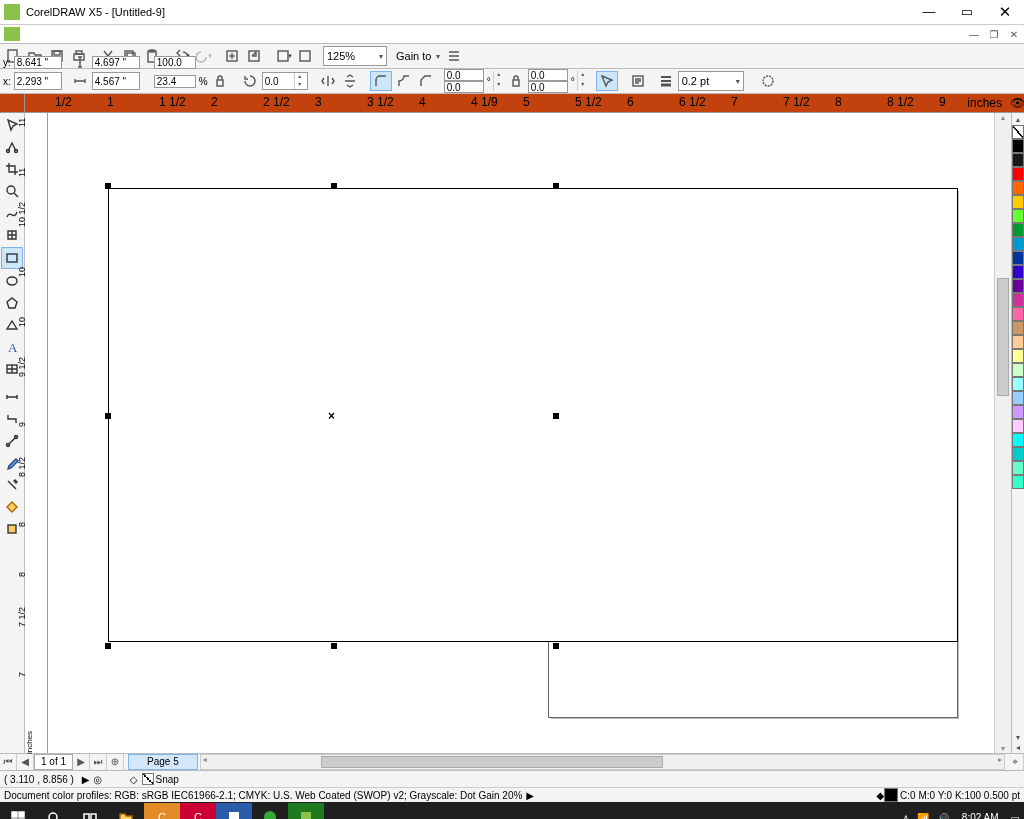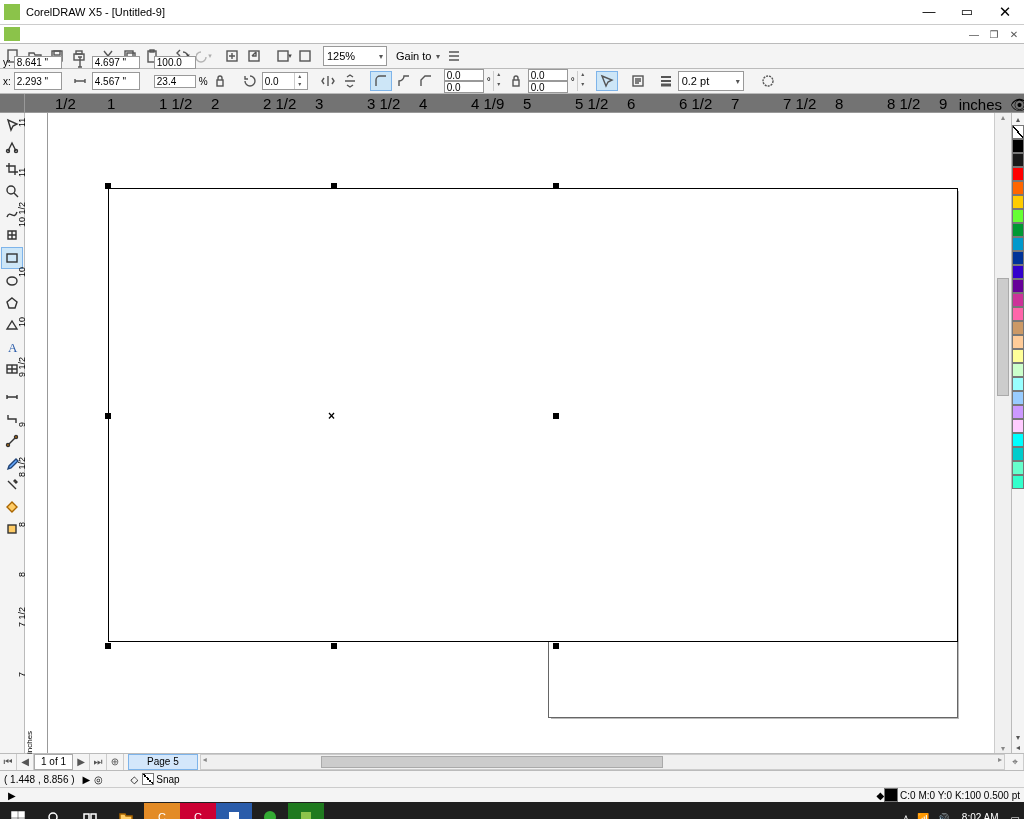--- a/index.html
+++ b/index.html
@@ -22,21 +22,21 @@
 .propbar{height:24px;background:#f4f4f4;border-bottom:1px solid #bbb;display:flex;align-items:center;padding:0 2px;gap:2px;font-size:10px}
 .propbar .lbl{padding:0 1px}
 .numfield{border:1px solid #999;background:#fff;height:16px;display:flex;align-items:center;padding:0 2px;font-size:10px;width:42px;position:relative}
 .numfield .v{flex:1}
 .spin{width:10px;height:16px;display:flex;flex-direction:column;border-left:1px solid #ccc}
 .spin div{flex:1;font-size:6px;line-height:7px;text-align:center;color:#555}
 .unit{font-size:10px;margin-left:1px}
 .picon{width:20px;height:18px;display:flex;align-items:center;justify-content:center}
 .picon svg{width:14px;height:14px;stroke:#555;fill:none;stroke-width:1.4}
 .pressed{background:#cde6f7;border:1px solid #7eb4ea}
-.ruler-h{height:18px;background:#737373;border-bottom:1px solid #999;display:flex;position:relative;font-size:15px;color:#000}
+.ruler-h{height:18px;background:#c2410c;border-bottom:1px solid #999;display:flex;position:relative;font-size:12px;color:#000}
 .ruler-h .corner{width:24px;height:18px;border-right:1px solid #999}
 .ruler-h .ticks{flex:1;position:relative;overflow:hidden}
 .ruler-h .ticks span{position:absolute;top:1px}
 .ruler-h .rightlbl{padding:2px 6px 0 2px}
 .ruler-h .eye{width:12px;height:12px;margin:2px}
 .workrow{display:flex;height:640px}
 .toolbox{width:24px;background:#f4f4f4;border-right:1px solid #bbb;display:flex;flex-direction:column;align-items:center;padding-top:2px;gap:2px}
 .toolbox .tool{width:20px;height:20px;display:flex;align-items:center;justify-content:center;position:relative}
 .toolbox .tool svg{width:15px;height:15px;stroke:#333;fill:none;stroke-width:1.4}
 .toolbox .tool.sel{background:#cde6f7;border:1px solid #7eb4ea}
@@ -570,30 +570,31 @@
   <div class="pgtab">Page 5</div>
   <div class="hscroll">
     <div style="position:absolute;left:2px;top:0;font-size:8px;color:#888">◂</div>
     <div class="th"></div>
     <div style="position:absolute;right:2px;top:0;font-size:8px;color:#888">▸</div>
   </div>
   <div class="nav">⌖</div>
 </div>
 
 <div class="status1">
-  <span>( 1.448 , 8.856 )</span>
+  <span>( 3.110 , 8.856 )</span>
   <span style="margin-left:8px">▶</span>
   <span class="ricon">◎</span>
   <span style="width:20px"></span>
   <span class="ricon">◇</span>
   <span class="cpal-none" style="width:12px;height:12px;display:inline-block;vertical-align:middle"></span>
   <span style="margin-left:2px">Snap</span>
 </div>
 
 <div class="status2">
+  <span>Document color profiles: RGB: sRGB IEC61966-2.1; CMYK: U.S. Web Coated (SWOP) v2; Grayscale: Dot Gain 20%</span>
   <span style="margin-left:4px">▶</span>
   <span class="grow"></span>
   <span class="ricon">◆</span>
   <span style="width:12px;height:12px;background:#000;display:inline-block;border:1px solid #777"></span>
   <span style="margin-left:2px">C:0 M:0 Y:0 K:100  0.500 pt</span>
 </div>
 
 <div class="taskbar">
   <div class="tb">
       <svg>

